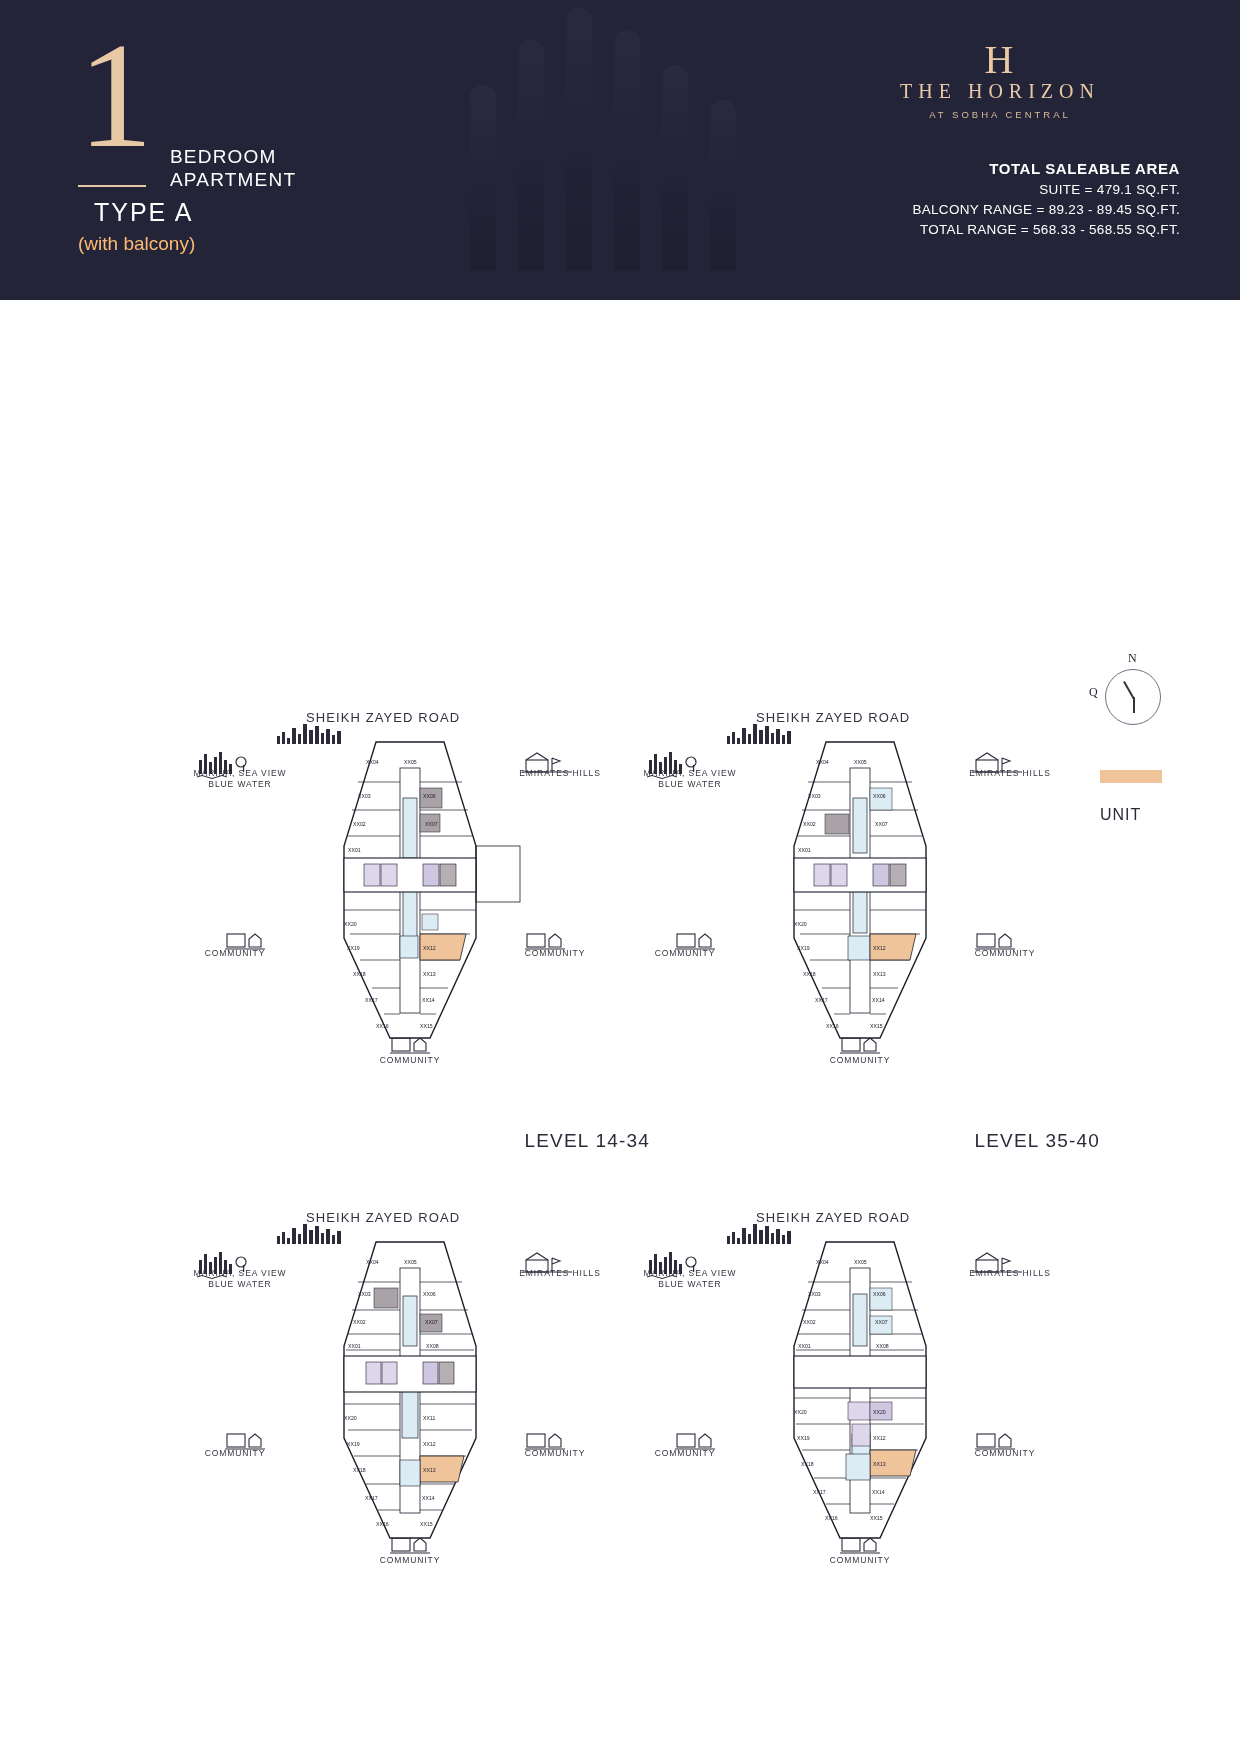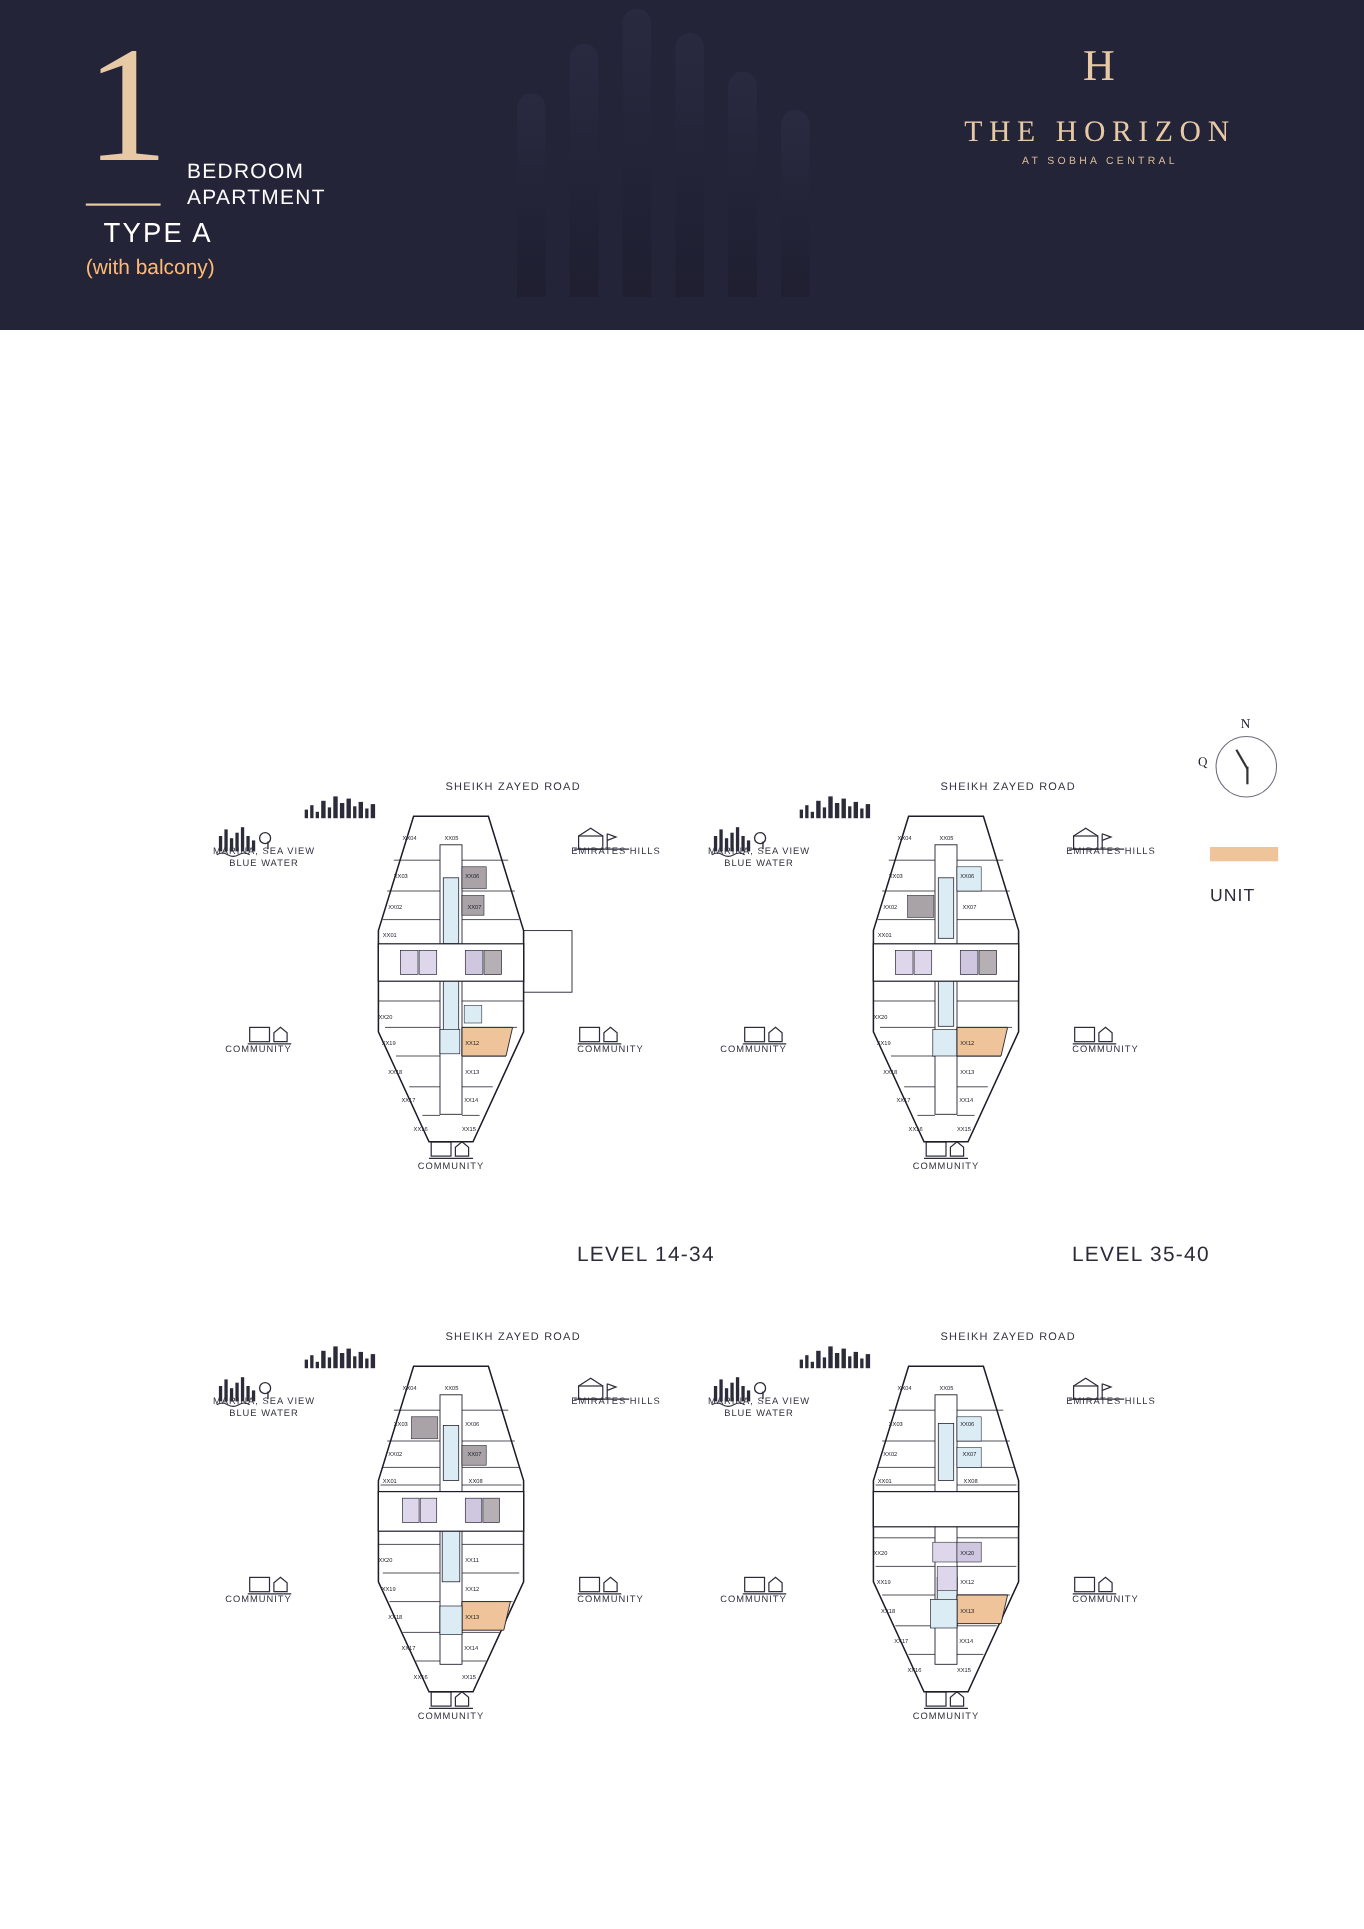--- a/index.html
+++ b/index.html
@@ -57,21 +57,21 @@
     position:absolute; right:60px; top:40px; width:360px; text-align:center;
     color:#e7c9a5;
   }
   .brand-mark {
     font-family:"Liberation Serif", serif;
     font-size:40px; line-height:40px; letter-spacing:2px;
     position:relative; display:inline-block;
   }
   .brand-name {
     font-family:"Liberation Serif", serif;
-    font-size:27px; letter-spacing:6px; margin-top:24px;
+    font-size:20px; letter-spacing:6px; margin-top:0;
   }
   .brand-sub {
     font-size:9.5px; letter-spacing:3px; margin-top:6px; color:#d9bc98;
   }
   .area-block {
     position:absolute; right:60px; top:160px; width:360px; text-align:right;
     color:#ffffff;
   }
   .area-title { font-size:15px; font-weight:700; letter-spacing:.6px; color:#ffffff; }
   .area-line { font-size:13.5px; font-weight:300; margin-top:5px; letter-spacing:.3px; }
@@ -104,22 +104,22 @@
   .p1 { left:170px; top:360px; }
   .p2 { left:620px; top:360px; }
   .p3 { left:170px; top:860px; }
   .p4 { left:620px; top:860px; }
 
   .plan-title {
     position:absolute; width:100%; text-align:right; top:470px;
     font-size:19px; letter-spacing:1.2px; color:#2b2b3a; font-weight:400;
   }
   .szr-label {
-    position:absolute; width:240px; left:118px; top:50px; text-align:right;
-    font-size:10px; letter-spacing:1.1px; color:#32323f;
+    position:absolute; width:240px; left:136px; top:50px; text-align:left;
+    font-size:13px; letter-spacing:1.1px; color:#32323f;
   }
   .side-label {
     position:absolute; font-size:8.5px; letter-spacing:.9px; color:#32323f; text-align:center; line-height:11px;
   }
   .lbl-marina { left:10px; top:108px; width:120px; }
   .lbl-hills  { left:330px; top:108px; width:120px; }
   .lbl-com-l  { left:10px; top:288px; width:110px; }
   .lbl-com-r  { left:330px; top:288px; width:110px; }
   .lbl-com-b  { left:120px; top:395px; width:240px; }
   .tower-svg { position:absolute; left:105px; top:62px; }
@@ -150,20 +150,26 @@
 
   <div class="type-a">TYPE A</div>
   <div class="with-balcony">(with balcony)</div>
 
   <div class="brand">
     <div class="brand-mark">H</div>
     <div class="brand-name">THE HORIZON</div>
     <div class="brand-sub">AT SOBHA CENTRAL</div>
   </div>
 
+  <div class="area-block">
+    <div class="area-title">TOTAL SALEABLE AREA</div>
+    <div class="area-line">SUITE = 479.1 SQ.FT.</div>
+    <div class="area-line">BALCONY RANGE = 89.23 - 89.45 SQ.FT.</div>
+    <div class="area-line">TOTAL RANGE = 568.33 - 568.55 SQ.FT.</div>
+  </div>
 </div>
 
 <div class="sheet">
 
   <div class="compass">
     <div class="circle"></div>
     <div class="n">N</div>
     <div class="q">Q</div>
     <div class="needle"></div>
     <div class="needle2"></div>

